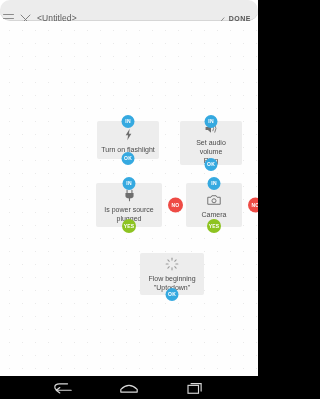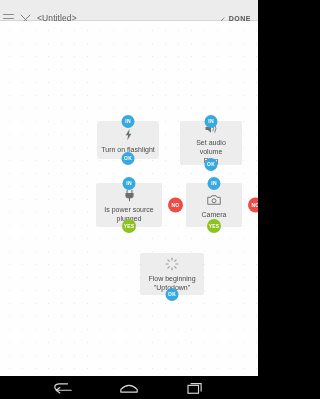--- a/index.html
+++ b/index.html
@@ -27,20 +27,21 @@
     position: absolute;
     left: 0; top: 0;
     width: 258px;
     height: 21px;
     background: #ececec;
     border-bottom: 1px solid #d6d6d6;
     display: flex;
     align-items: center;
     box-sizing: border-box;
     padding: 16px 7px 0 3px;
+    border-radius: 10px;
   }
   .topbar-left {
     display: flex;
     align-items: center;
     gap: 5px;
     flex: 1;
     min-width: 0;
   }
   .icon-hamburger {
     width: 11px;

